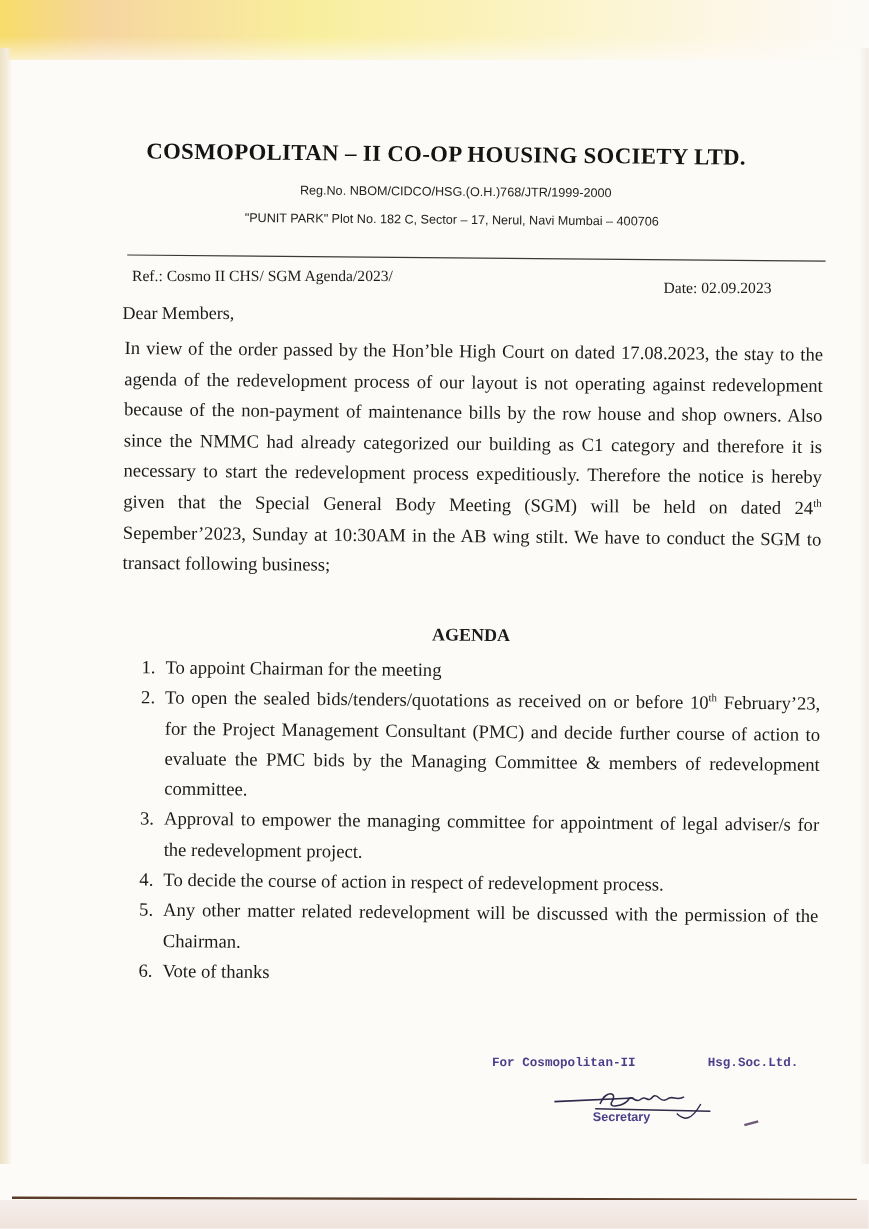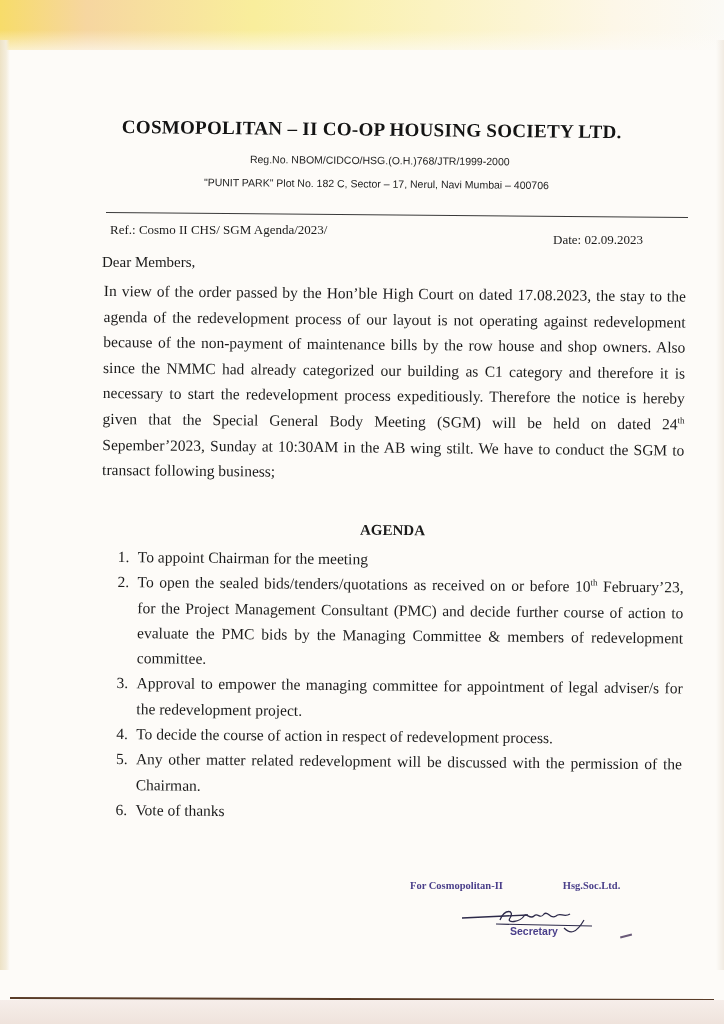--- a/index.html
+++ b/index.html
@@ -80,31 +80,31 @@
       font-size: 15.5px; line-height: 25.3px;
       transform: rotate(0.55deg); transform-origin: left top;
       margin: 0; padding: 0; list-style: none;
     }
     .agenda-item { display: flex; }
     .agenda-num { width: 20px; flex: 0 0 20px; }
     .agenda-text { flex: 1; text-align: justify; }
     .agenda-text sup { font-size: 9px; line-height: 0; }
     .stamp-line {
       position: absolute; left: 410px; top: 880px;
-      font-family: Liberation Serif, serif; font-weight: bold;
+      font-family: Liberation Mono, monospace; font-weight: bold;
       font-size: 10.5px; color: #4a3f8a; white-space: nowrap;
     }
     .stamp-gap { display: inline-block; width: 60px; }
     .signature {
       position: absolute; left: 460px; top: 898px; width: 140px; height: 40px;
     }
     .secretary {
       position: absolute; left: 494px; top: 925px;
       font-family: "Liberation Sans", sans-serif; font-weight: bold;
-      font-size: 10.5px; color: #4a3f8a; white-space: nowrap; margin-left: 16px;
+      font-size: 10.5px; color: #4a3f8a; white-space: nowrap;
     }
     .speck { position: absolute; background: #6a5a78; height: 1.5px; }
   </style>
 </head>
 <body>
 
 <div class="paper-top"></div>
 <div class="paper-top-fade"></div>
 <div class="left-edge"></div>
 <div class="right-edge"></div>

